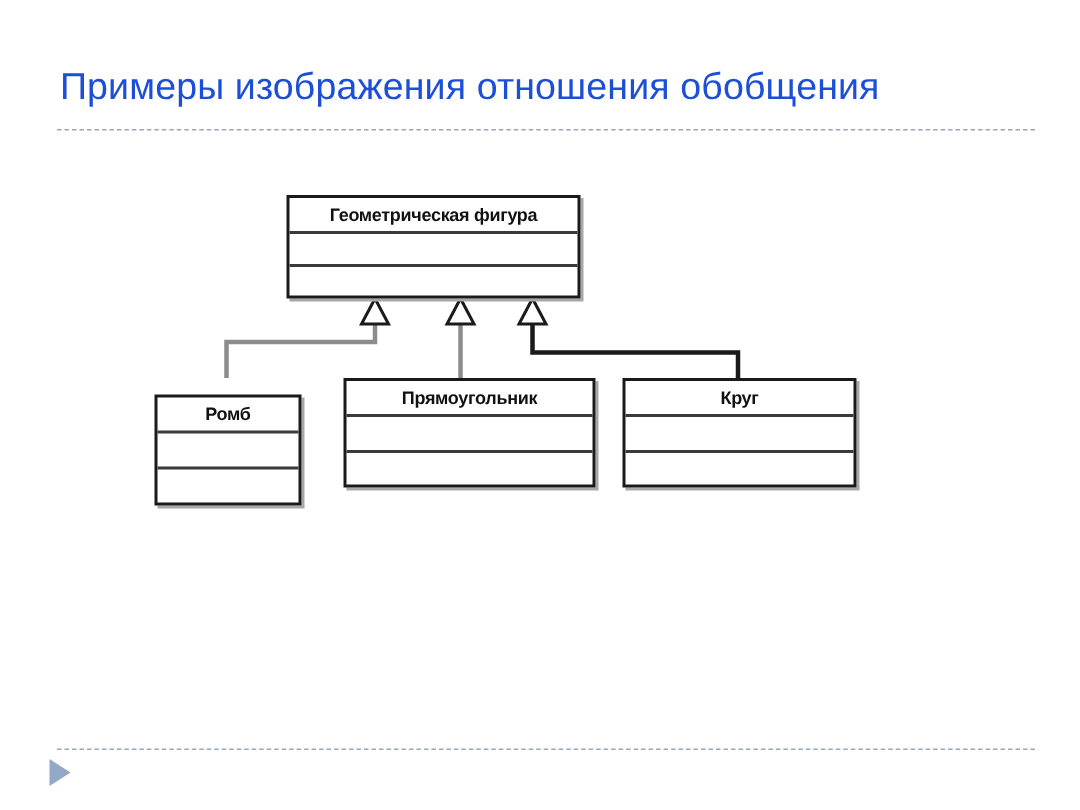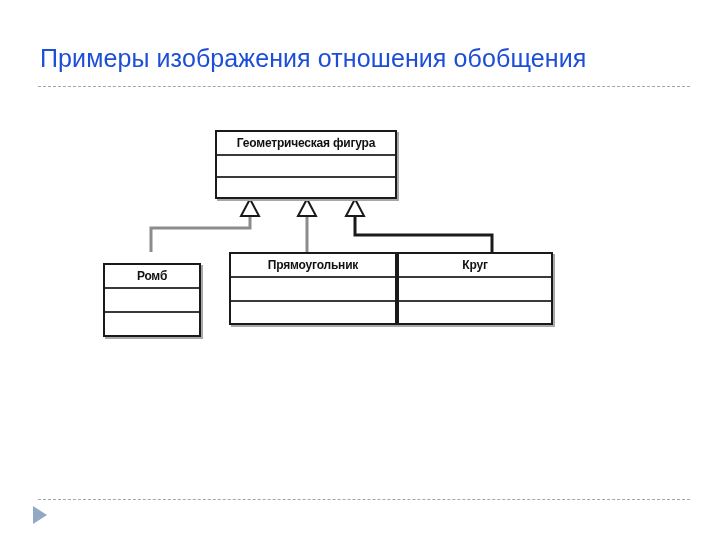--- a/index.html
+++ b/index.html
@@ -87,33 +87,33 @@
     box-sizing: border-box;
     width: 100%;
     border-bottom: 2px solid #3a3a3a;
   }
   .class-ops {
     box-sizing: border-box;
     width: 100%;
   }
 
   
-  #box-parent { left: 215px; top: 130px; width: 182px; height: 69px; }
+  #box-parent { left: 191px; top: 130px; width: 196px; height: 69px; }
   #box-parent .class-name  { height: 24px; line-height: 22px; }
   #box-parent .class-attrs { height: 22px; }
   #box-parent .class-ops   { height: 19px; }
 
   
   .child-box .class-name  { height: 24px; line-height: 22px; }
   .child-box .class-attrs { height: 24px; }
   .child-box .class-ops   { height: 21px; }
 
   #box-rhombus   { left: 103px; top: 252px; width: 98px;  height: 74px; margin-top: 11px; }
   #box-rectangle { left: 229px; top: 252px; width: 168px; height: 73px; }
-  #box-circle    { left: 397px; top: 252px; width: 156px; height: 73px; }
+  #box-circle    { left: 415px; top: 252px; width: 156px; height: 73px; }
 </style>
 </head>
 <body>
 
 <div id="slide-title">Примеры изображения отношения обобщения</div>
 
 <div id="rule-top" class="rule"></div>
 
 <div id="diagram">
   <svg width="720" height="540" viewBox="0 0 720 540" xmlns="http://www.w3.org/2000/svg">

